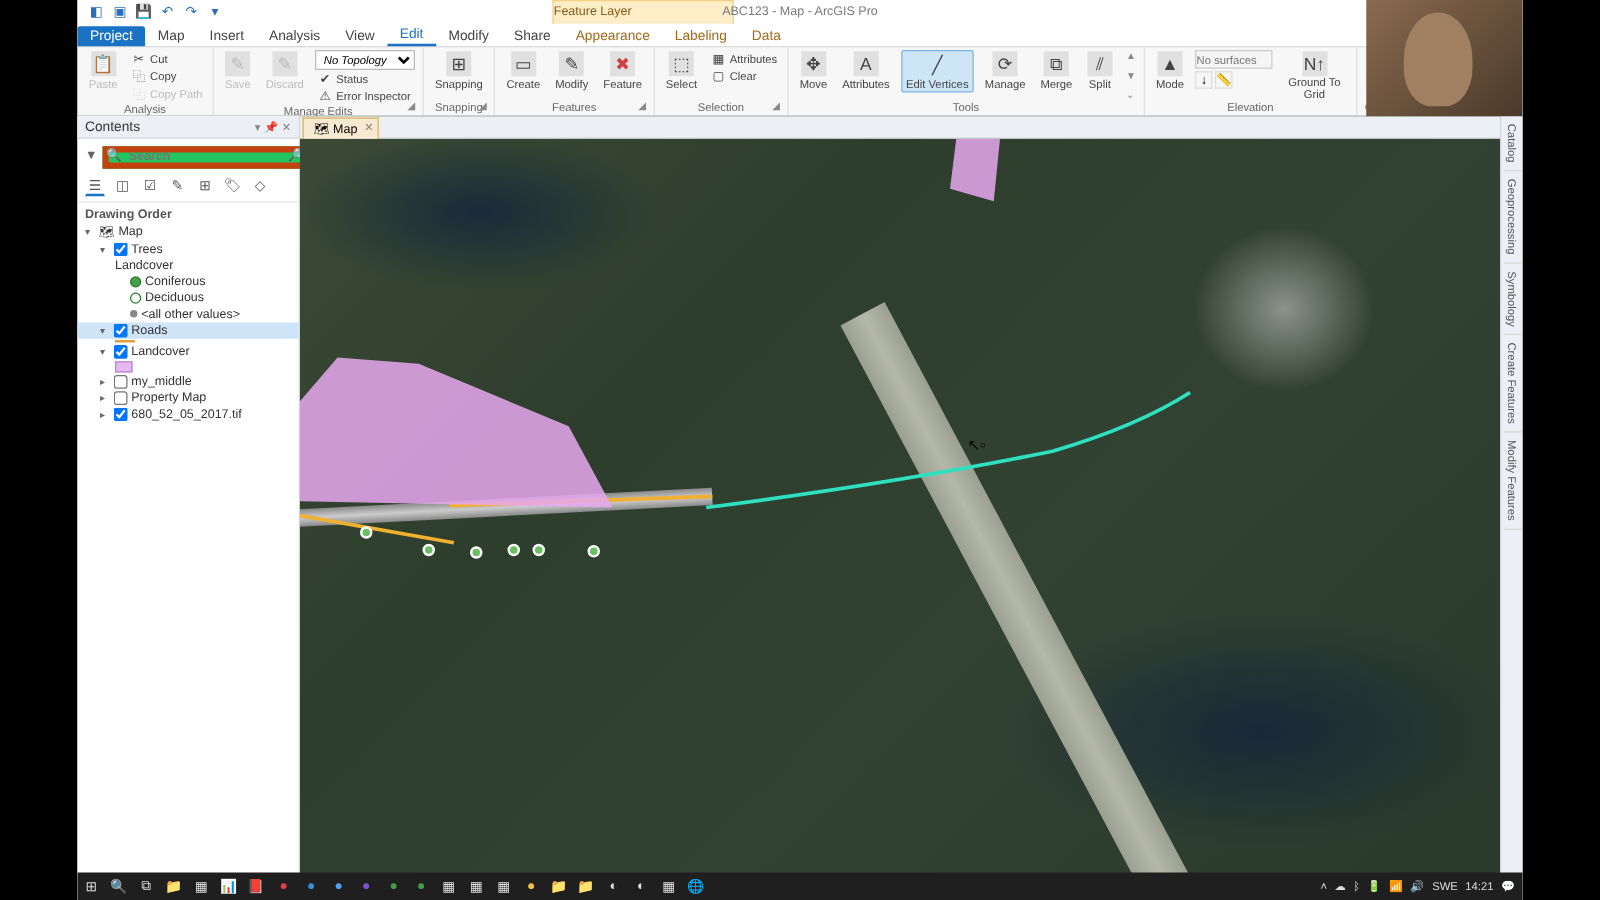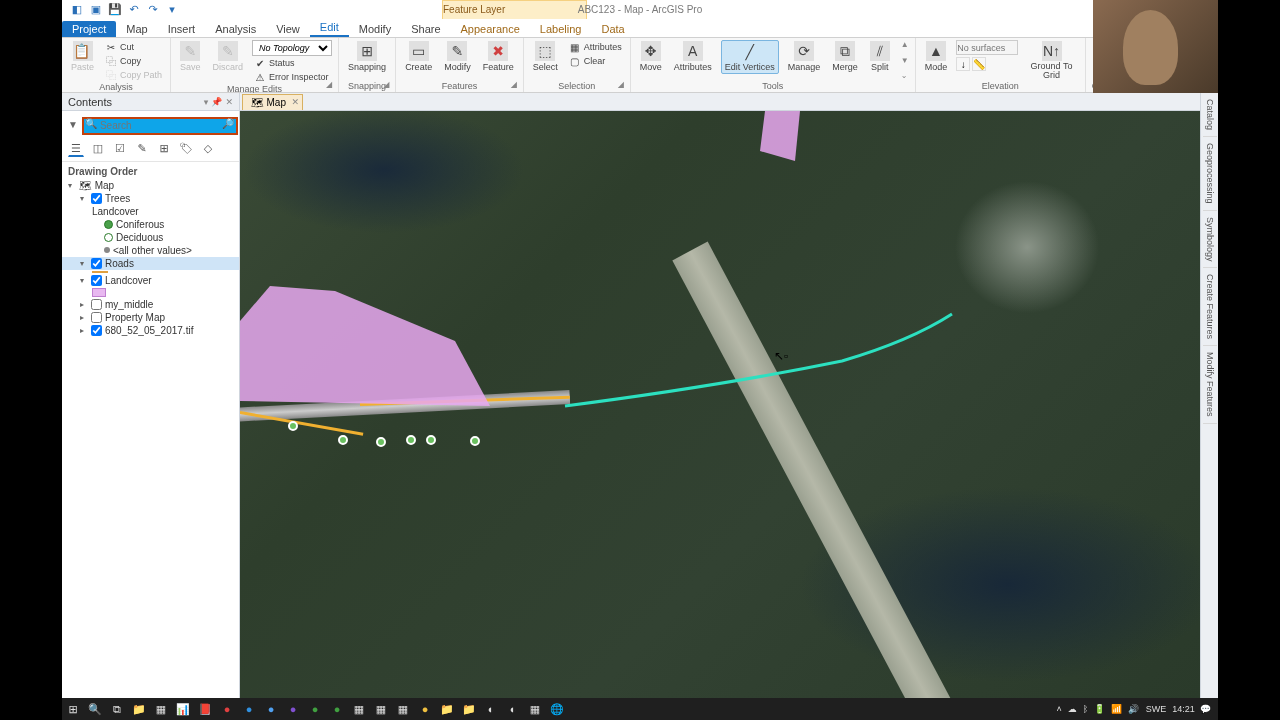--- a/index.html
+++ b/index.html
@@ -42,21 +42,21 @@
 .viewtabs { height:18px; background:#eceff3; display:flex; align-items:center; font-size:10px; border-bottom:1px solid #cfd5dd; }
 .viewtab { padding:2px 16px 2px 8px; background:#f8ead0; border:1px solid #d8b060; border-bottom:none; margin-left:2px; margin-top:1px; position:relative; }
 .viewtab .x { position:absolute; right:3px; top:2px; font-size:9px; color:#888; }
 
 
 .main { flex:1; display:flex; min-height:0; }
 .contents-pane { width:178px; border-right:1px solid #cfd5dd; display:flex; flex-direction:column; background:#fff; }
 .pane-title { height:18px; background:#eceff3; border-bottom:1px solid #cfd5dd; font-size:11px; padding:2px 6px; color:#333; display:flex; align-items:center; justify-content:space-between; }
 .pane-title .pins { font-size:9px; color:#888; display:flex; gap:3px; }
 .search-row { padding:4px 6px; display:flex; align-items:center; }
-.search-input { flex:1; height:18px; border:2px solid #c2410c; font-size:10px; padding:0 4px 0 16px; background:#0ea5e9; }
+.search-input { flex:1; height:18px; border:5px solid #c2410c; font-size:10px; padding:0 4px 0 16px; background:#22c55e;font-weight:bold; }
 .search-wrap { position:relative; flex:1; }
 .search-wrap .sicon { position:absolute; left:3px; top:3px; font-size:10px; color:#888; }
 .search-wrap .mic { position:absolute; right:3px; top:3px; font-size:10px; color:#888; }
 .toc-toolbar { display:flex; gap:6px; padding:2px 6px 4px 6px; border-bottom:1px solid #e5e5e5; }
 .toc-btn { width:16px; height:16px; border:1px solid transparent; display:flex; align-items:center; justify-content:center; font-size:11px; color:#555; }
 .toc-btn.active { border-bottom:2px solid #1a72c4; }
 .toc-header { font-size:10px; font-weight:bold; color:#555; padding:4px 6px 2px 6px; }
 .tree { font-size:10px; color:#333; }
 .node { padding:1px 4px 1px 6px; display:flex; align-items:center; gap:3px; white-space:nowrap; }
 .node .tw { width:8px; display:inline-block; color:#666; font-size:8px; }

